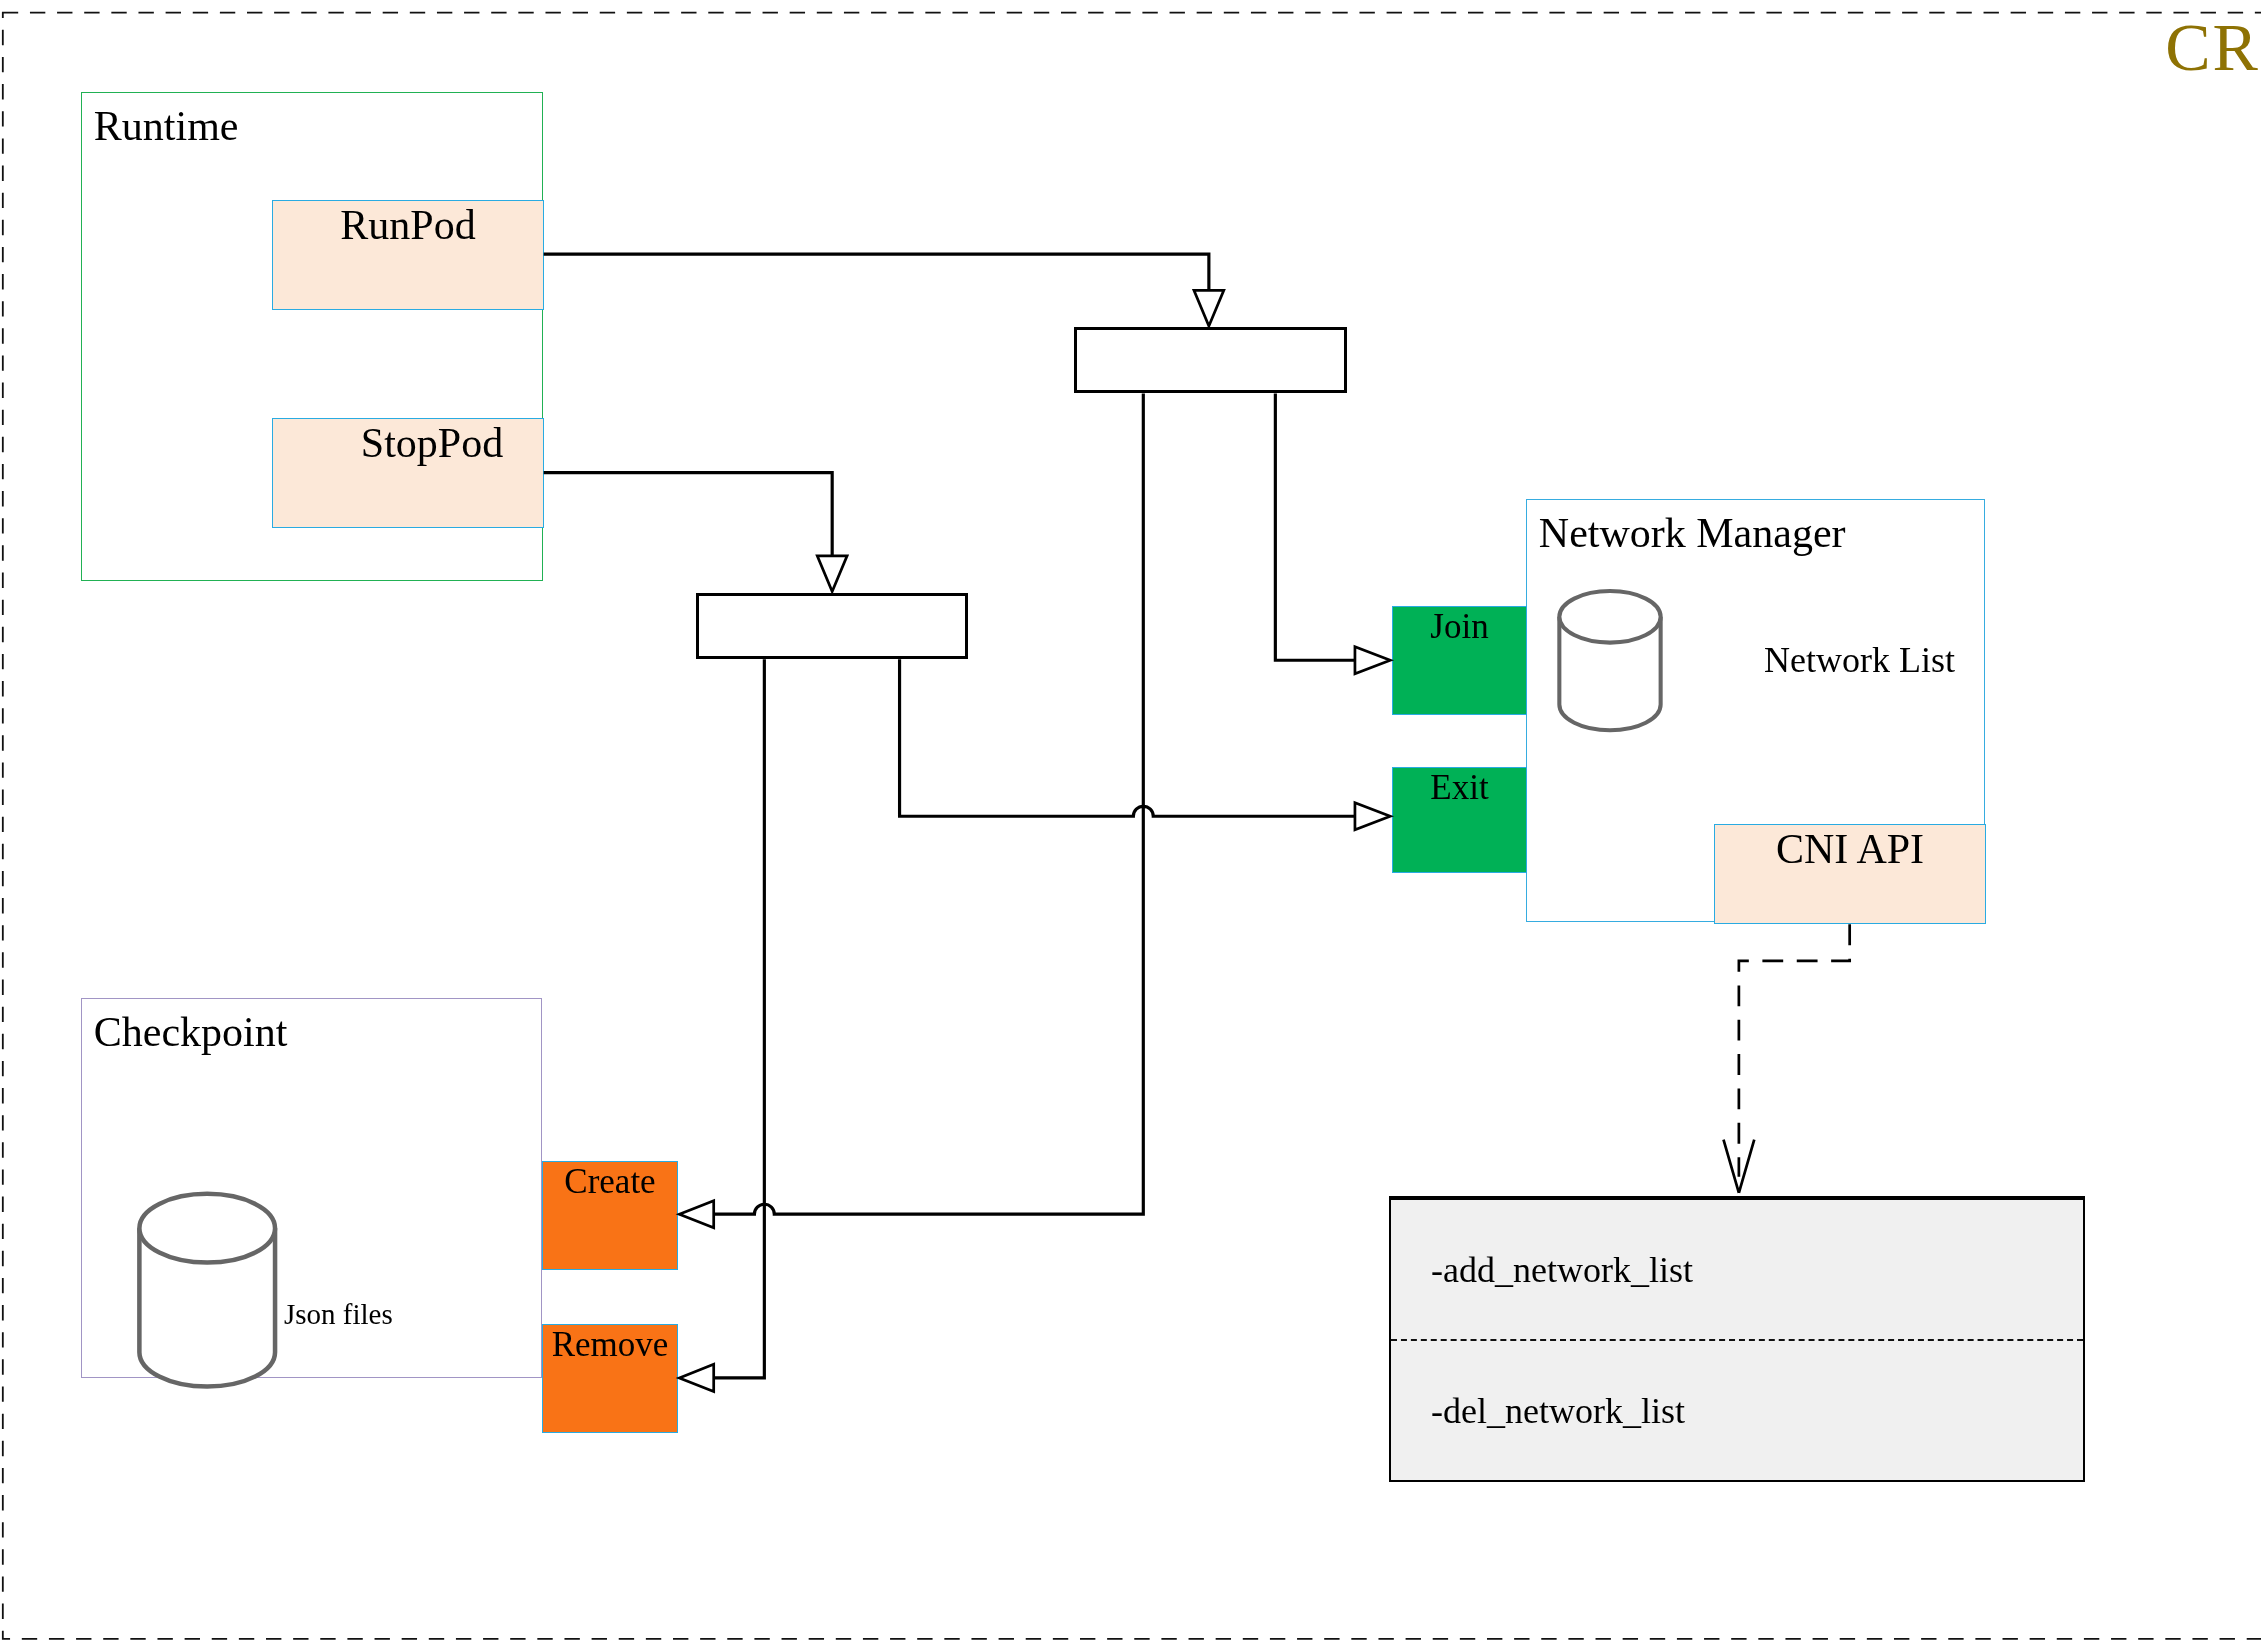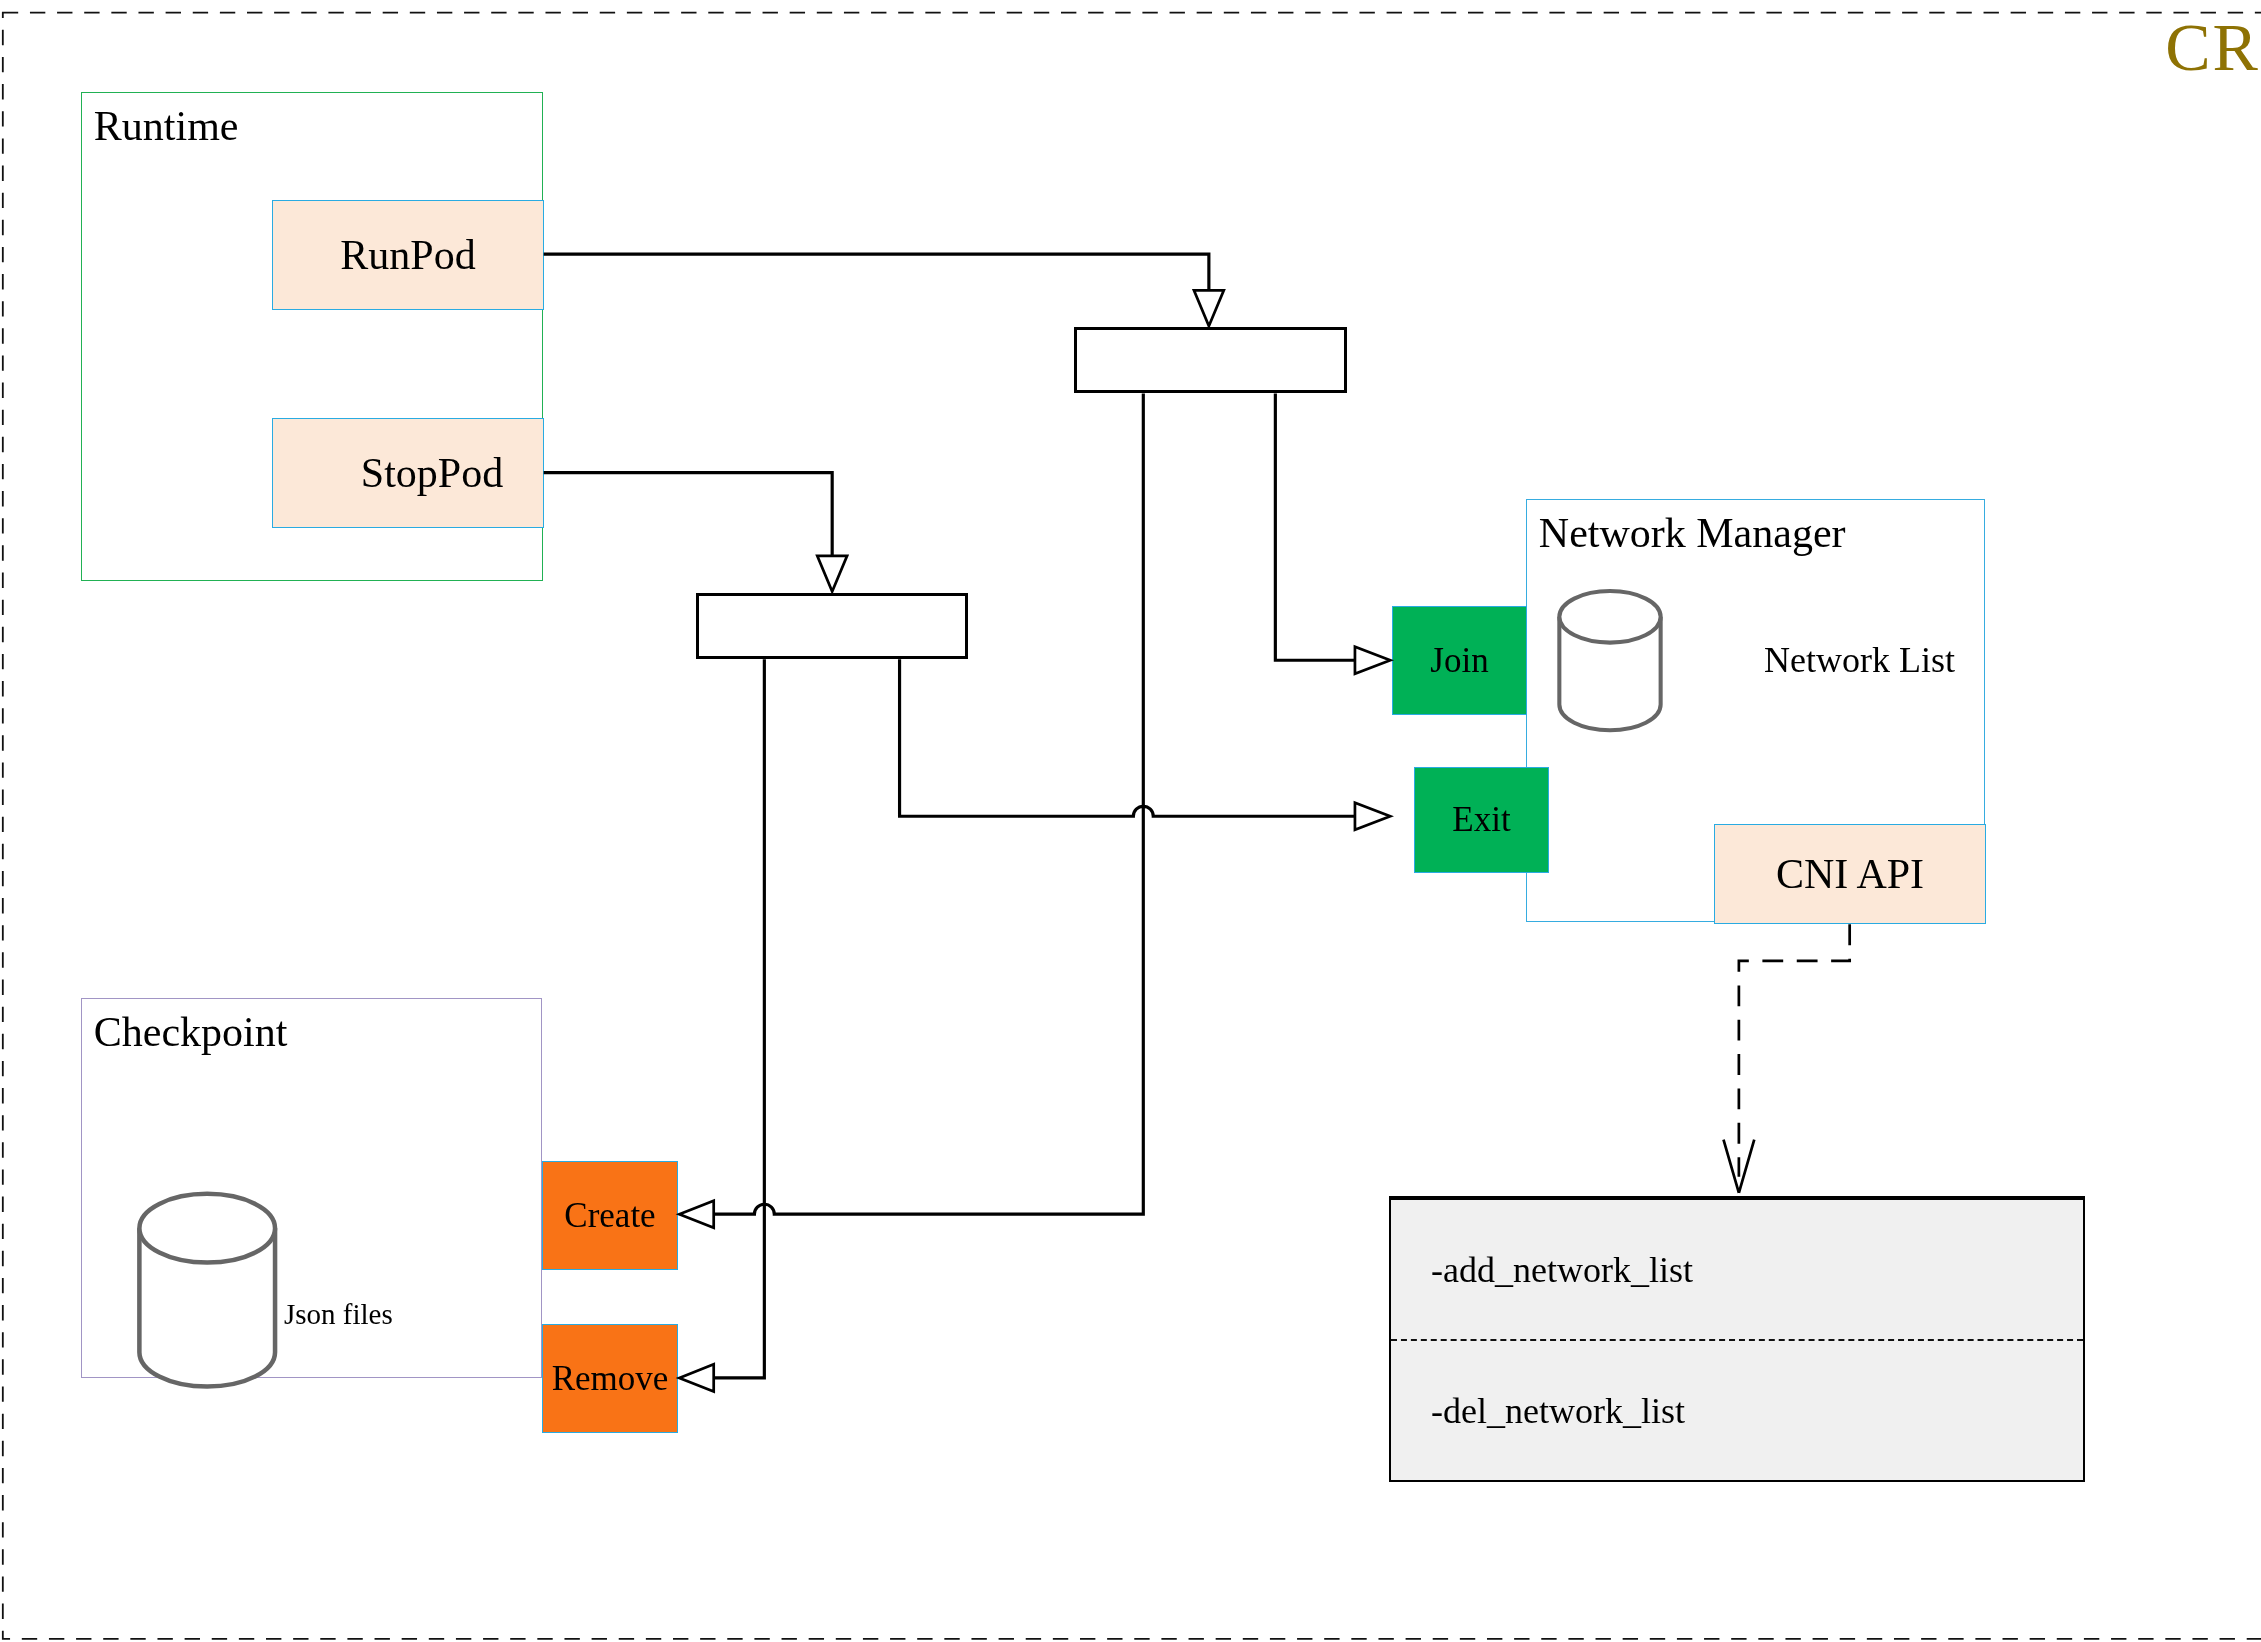--- a/index.html
+++ b/index.html
@@ -1,35 +1,35 @@
 <!DOCTYPE html>
 <html style="font-size:7.2px"><head>
 <meta charset="utf-8">
 <style>
   html,body{margin:0;padding:0;background:#ffffff;}
   #stage{position:relative;width:2335px;height:1642px;background:#ffffff;overflow:hidden;
          font-family:"Liberation Serif","DejaVu Serif",serif;color:#000;}
   .abs{position:absolute;box-sizing:border-box;}
-  .node{display:flex;align-items:center;justify-content:center;}
+  .node{display:flex;align-items:flex-start;justify-content:center;}
 
   
   #runtime-box   {left:81px;top:92px;width:462px;height:489px;border:1.4px solid #21b154;background:#fff;z-index:2;}
   #checkpoint-box{left:81px;top:998px;width:461px;height:380px;border:1.4px solid #a195c5;background:#fff;z-index:2;}
   #nm-box        {left:1526px;top:499px;width:459px;height:423px;border:1.4px solid #36ace0;background:#fff;z-index:2;}
   .box-title{position:absolute;left:11.8px;top:10px;font-size:42px;line-height:1.1;white-space:nowrap;}
 
   
   .peach{background:#fce8d8;border:1.4px solid #29abe2;font-size:42px;z-index:3;}
   #runpod {left:272px;top:200px;width:272px;height:110px;}
   #stoppod{left:272px;top:418px;width:272px;height:110px;padding-left:48px;}
   #cni-api{left:1714px;top:824px;width:272px;height:100px;}
 
   .green{background:#00b156;border:0.9px solid #29abe2;font-size:35px;z-index:3;}
   #join{left:1392px;top:606px;width:135px;height:109px;}
-  #exit{left:1392px;top:767px;width:135px;height:106px;margin-left:22px;}
+  #exit{left:1392px;top:767px;width:135px;height:106px;}
 
   .blue{background:#f97316;border:0.9px solid #29abe2;font-size:35px;z-index:3;}
   #create{left:542px;top:1161px;width:136px;height:109px;}
   #remove{left:542px;top:1324px;width:136px;height:109px;}
 
   .junction{background:#fff;border:3.2px solid #000;z-index:2;}
   #junction-1{left:1074px;top:327px;width:273px;height:66px;}
   #junction-2{left:696px;top:593px;width:272px;height:66px;}
 
   

